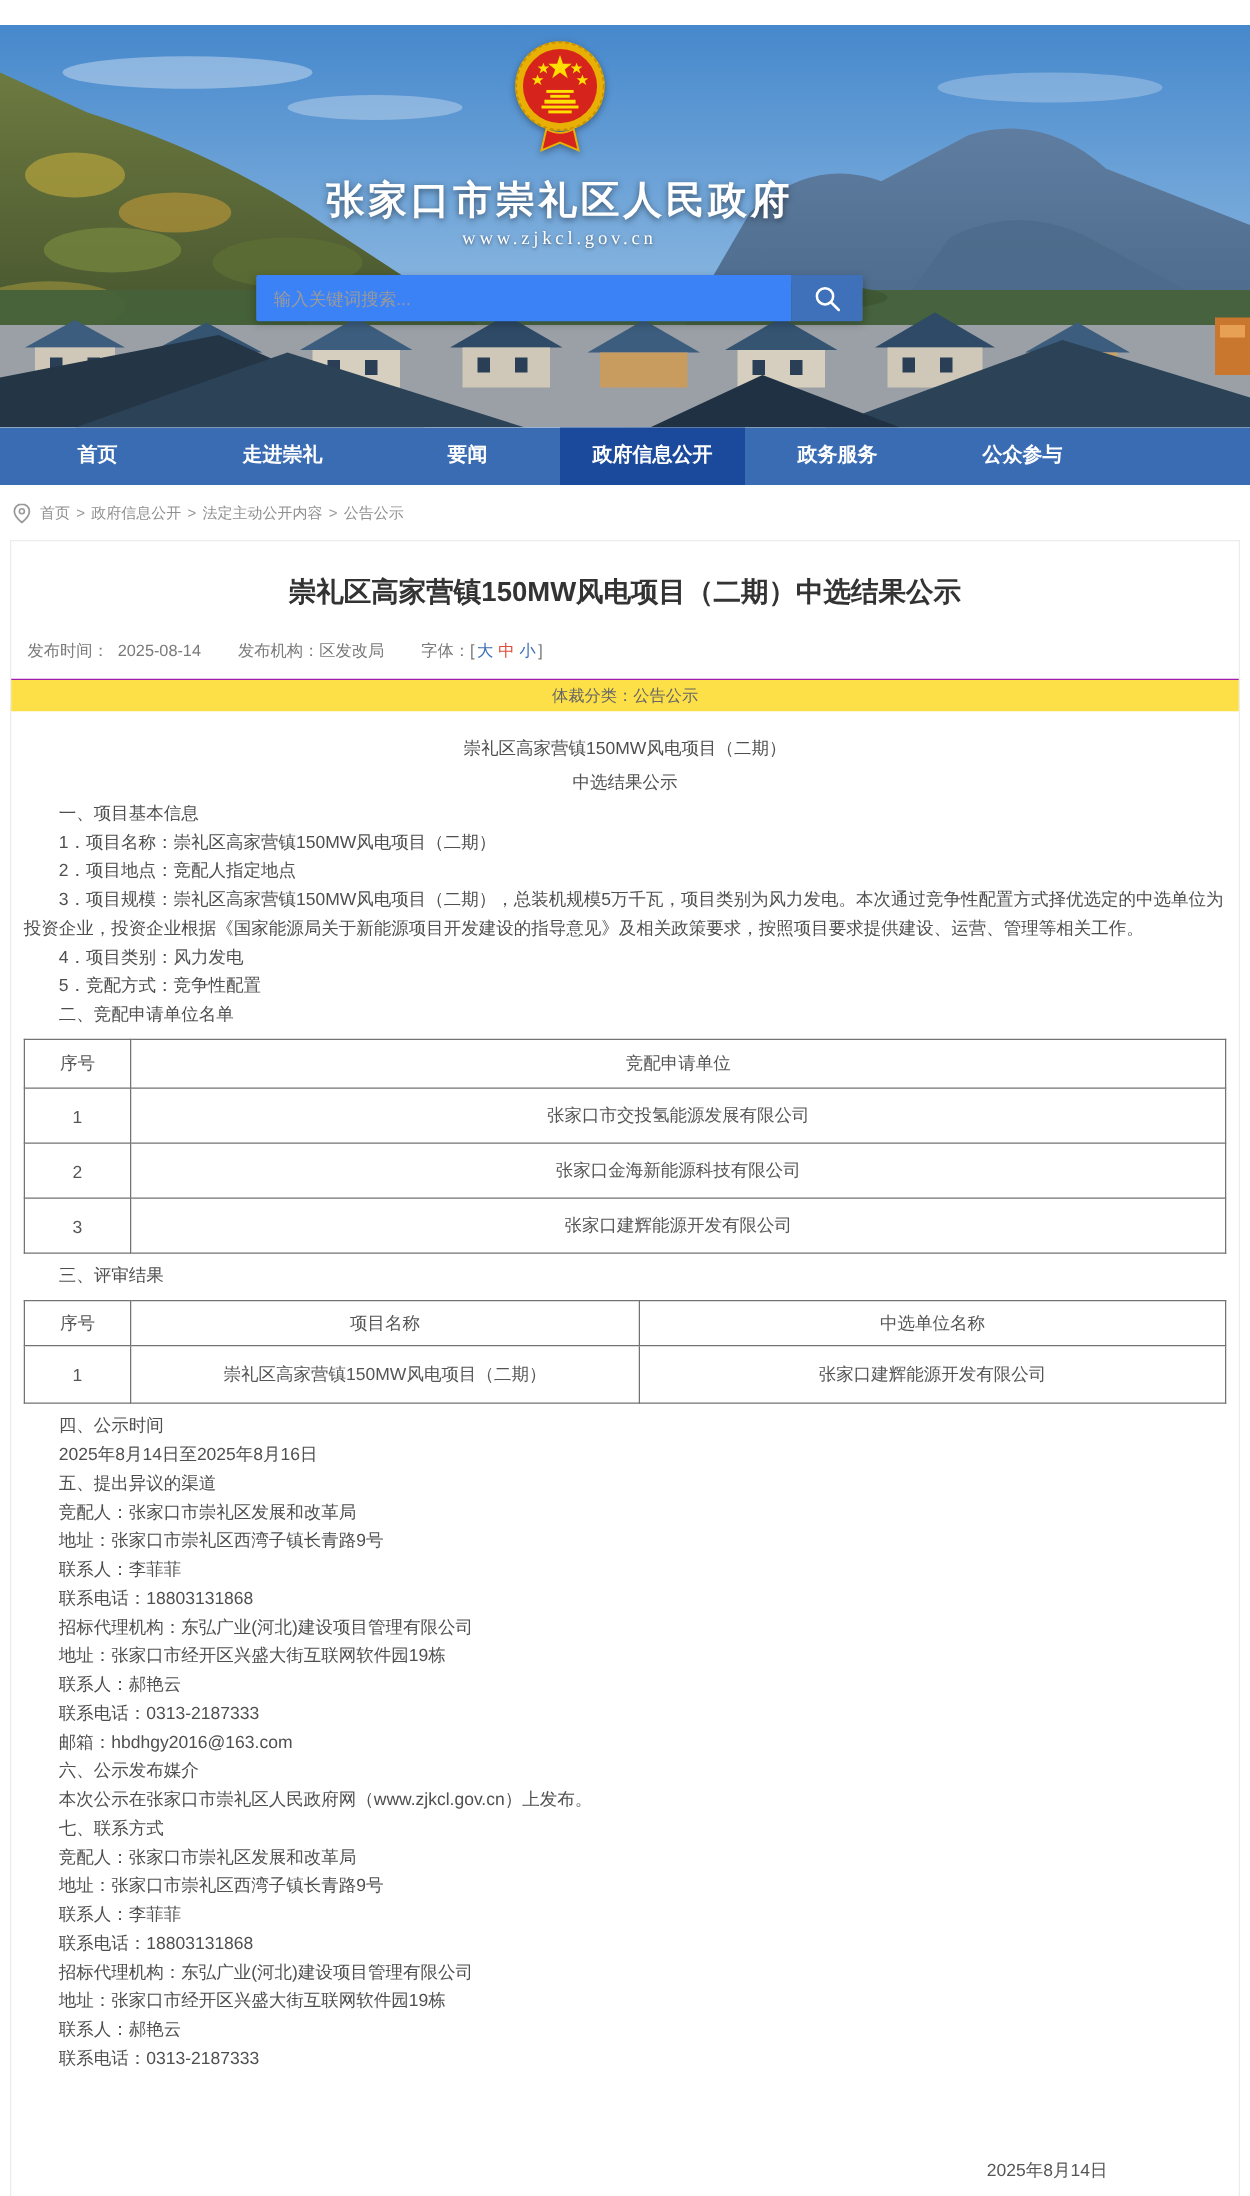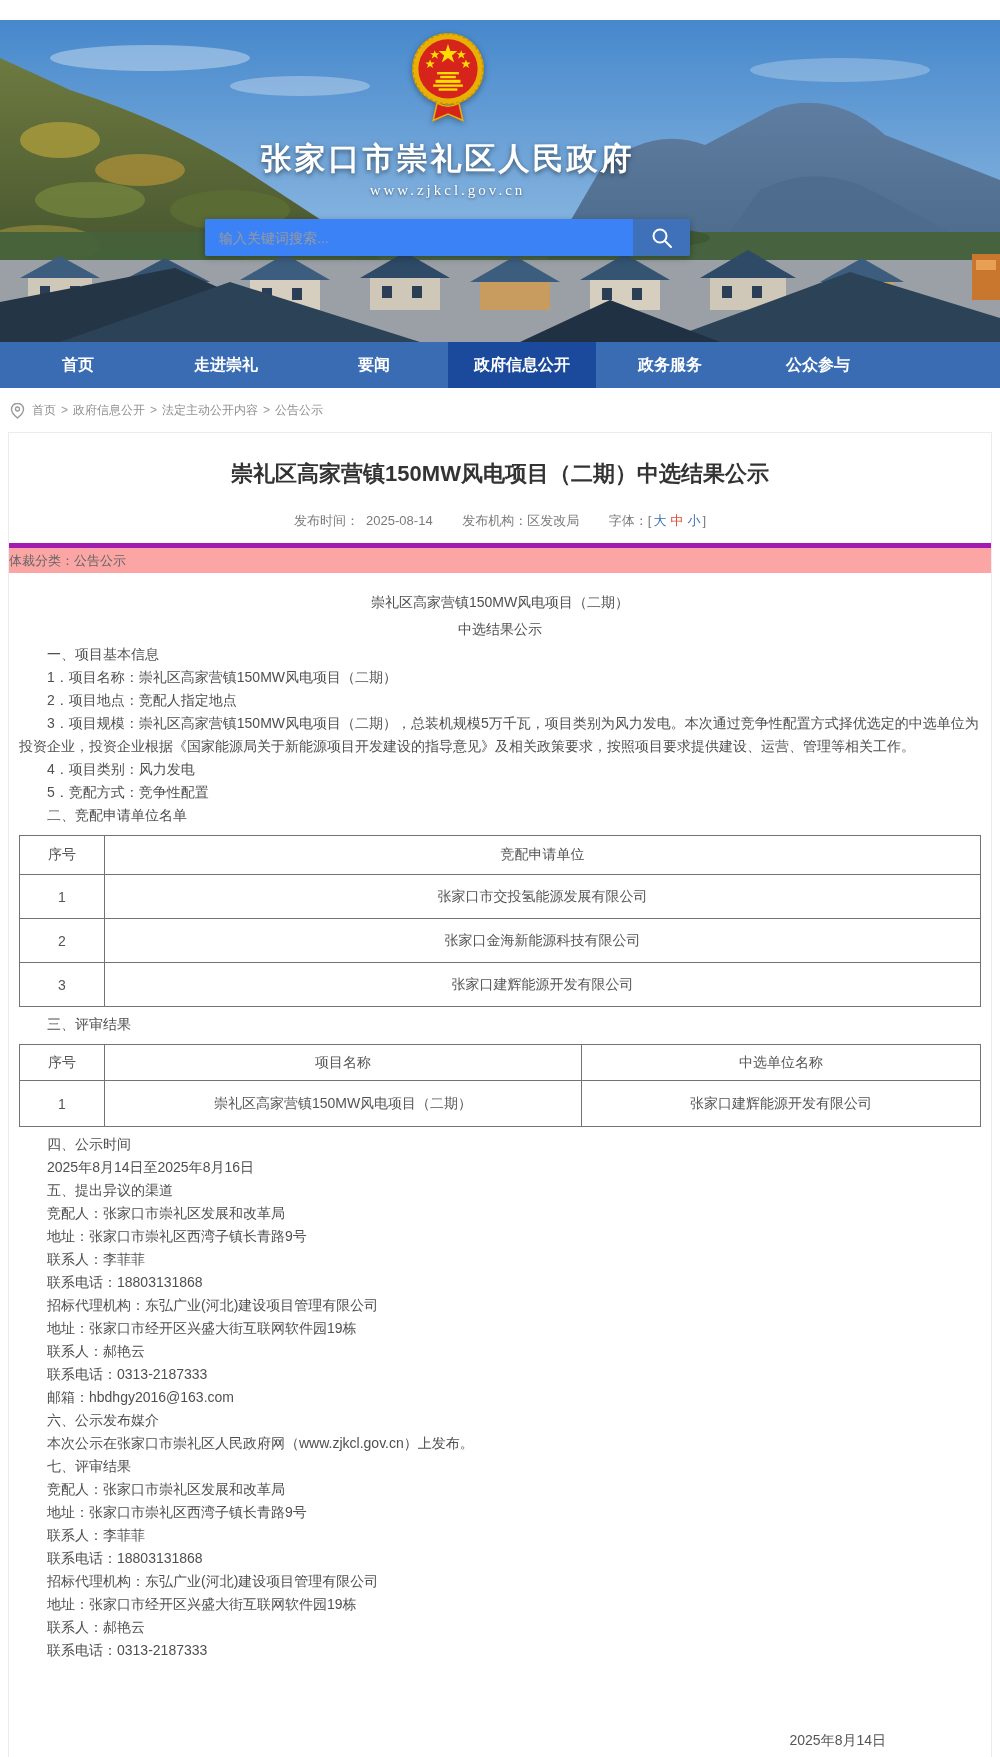--- a/index.html
+++ b/index.html
@@ -51,44 +51,44 @@
   .breadcrumb a { color:#8f8f8f; text-decoration:none; margin:0 2px; cursor:pointer; }
   .breadcrumb .sep { margin:0 3px; color:#9a9a9a; }
   .breadcrumb svg { margin-right:5px; }
 
   
   .main { margin:0 8px; border:1px solid #ececec; background:#fff; min-height:1340px; }
   .article-title {
     text-align:center; font-size:22px; font-weight:bold; color:#333; margin:26px 20px 0;
   }
   .meta {
-    text-align:center; color:#7a7a7a; font-size:13px;
-    padding:23px 0 13px; border-bottom:5px solid #a21caf;
+    color:#7a7a7a; font-size:13px;
+    padding:23px 0 13px; border-bottom:1px solid #a21caf;
   }
   .meta .seg { margin:0 13px; }
   .meta .fs { margin:0 2px; cursor:pointer; }
   .fs-l, .fs-s { color:#3b6db5; }
   .fs-m { color:#e04b3a; }
   .category {
-    background:#fca5a5; text-align:left; font-size:13px; color:#666;
+    background:#fde047; text-align:center; font-size:13px; color:#666;
     height:25px; line-height:25px;
   }
   .body { padding:16px 10px 0; font-size:14px; color:#4f4f4f; }
   .center-line { text-align:center; line-height:27px; margin:0; }
   .body-p { line-height:23px; text-indent:2em; margin:0; }
 
   table.t { width:100%; border-collapse:collapse; margin:8px 0 6px; table-layout:fixed; }
   table.t th, table.t td {
     border:1px solid #737373; text-align:center; font-weight:normal;
     color:#555; font-size:14px; padding:2px 6px; overflow:hidden;
   }
   .t1 th { height:39px; } .t1 td { height:44px; }
   .t2 th { height:36px; } .t2 td { height:46px; }
   .col-no { width:85px; }
-  .col-proj { width:477px; }
+  .col-proj { width:407px; }
 
   .footer-date { text-align:right; padding:70px 95px 40px 0; font-size:14px; color:#555; }
 </style>
 </head>
 <body>
 
 <div class="hero">
   <svg class="hero-bg" viewBox="0 0 1000 322" preserveAspectRatio="none">
     <defs>
       <linearGradient id="sky" x1="0" y1="0" x2="0" y2="1">
@@ -300,21 +300,21 @@
         <p class="body-p">地址：张家口市崇礼区西湾子镇长青路9号</p>
         <p class="body-p">联系人：李菲菲</p>
         <p class="body-p">联系电话：18803131868</p>
         <p class="body-p">招标代理机构：东弘广业(河北)建设项目管理有限公司</p>
         <p class="body-p">地址：张家口市经开区兴盛大街互联网软件园19栋</p>
         <p class="body-p">联系人：郝艳云</p>
         <p class="body-p">联系电话：0313-2187333</p>
         <p class="body-p">邮箱：hbdhgy2016@163.com</p>
         <p class="body-p">六、公示发布媒介</p>
         <p class="body-p">本次公示在张家口市崇礼区人民政府网（www.zjkcl.gov.cn）上发布。</p>
-        <p class="body-p">七、评审结果</p>
+        <p class="body-p">七、联系方式</p>
         <p class="body-p">竞配人：张家口市崇礼区发展和改革局</p>
         <p class="body-p">地址：张家口市崇礼区西湾子镇长青路9号</p>
         <p class="body-p">联系人：李菲菲</p>
         <p class="body-p">联系电话：18803131868</p>
         <p class="body-p">招标代理机构：东弘广业(河北)建设项目管理有限公司</p>
         <p class="body-p">地址：张家口市经开区兴盛大街互联网软件园19栋</p>
         <p class="body-p">联系人：郝艳云</p>
         <p class="body-p">联系电话：0313-2187333</p>
       </div>
 

